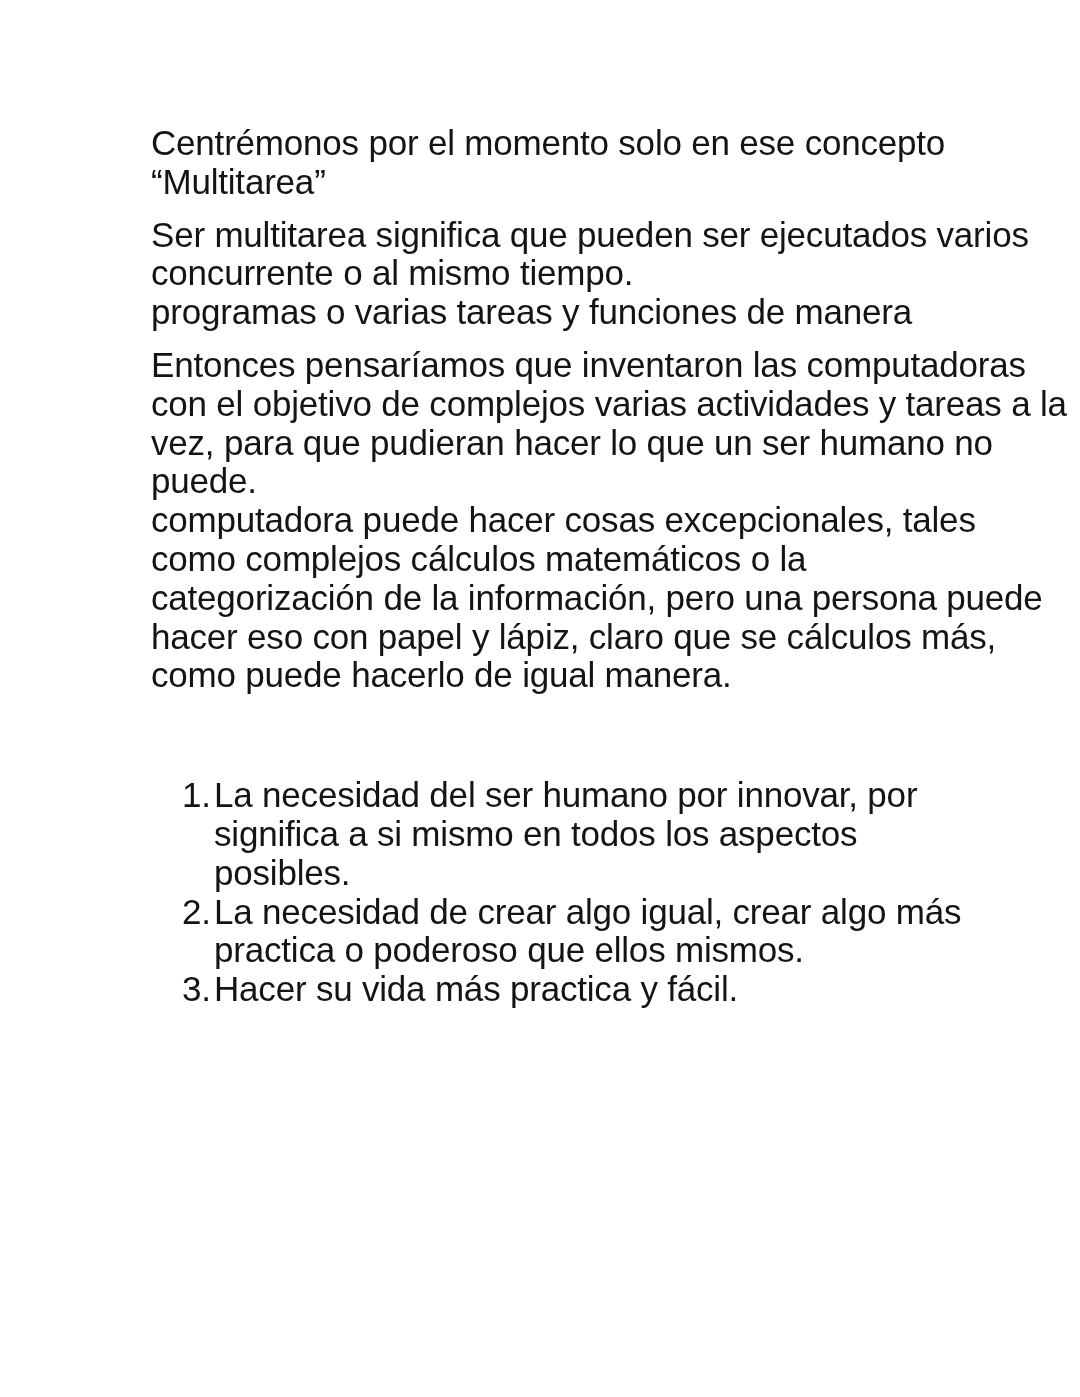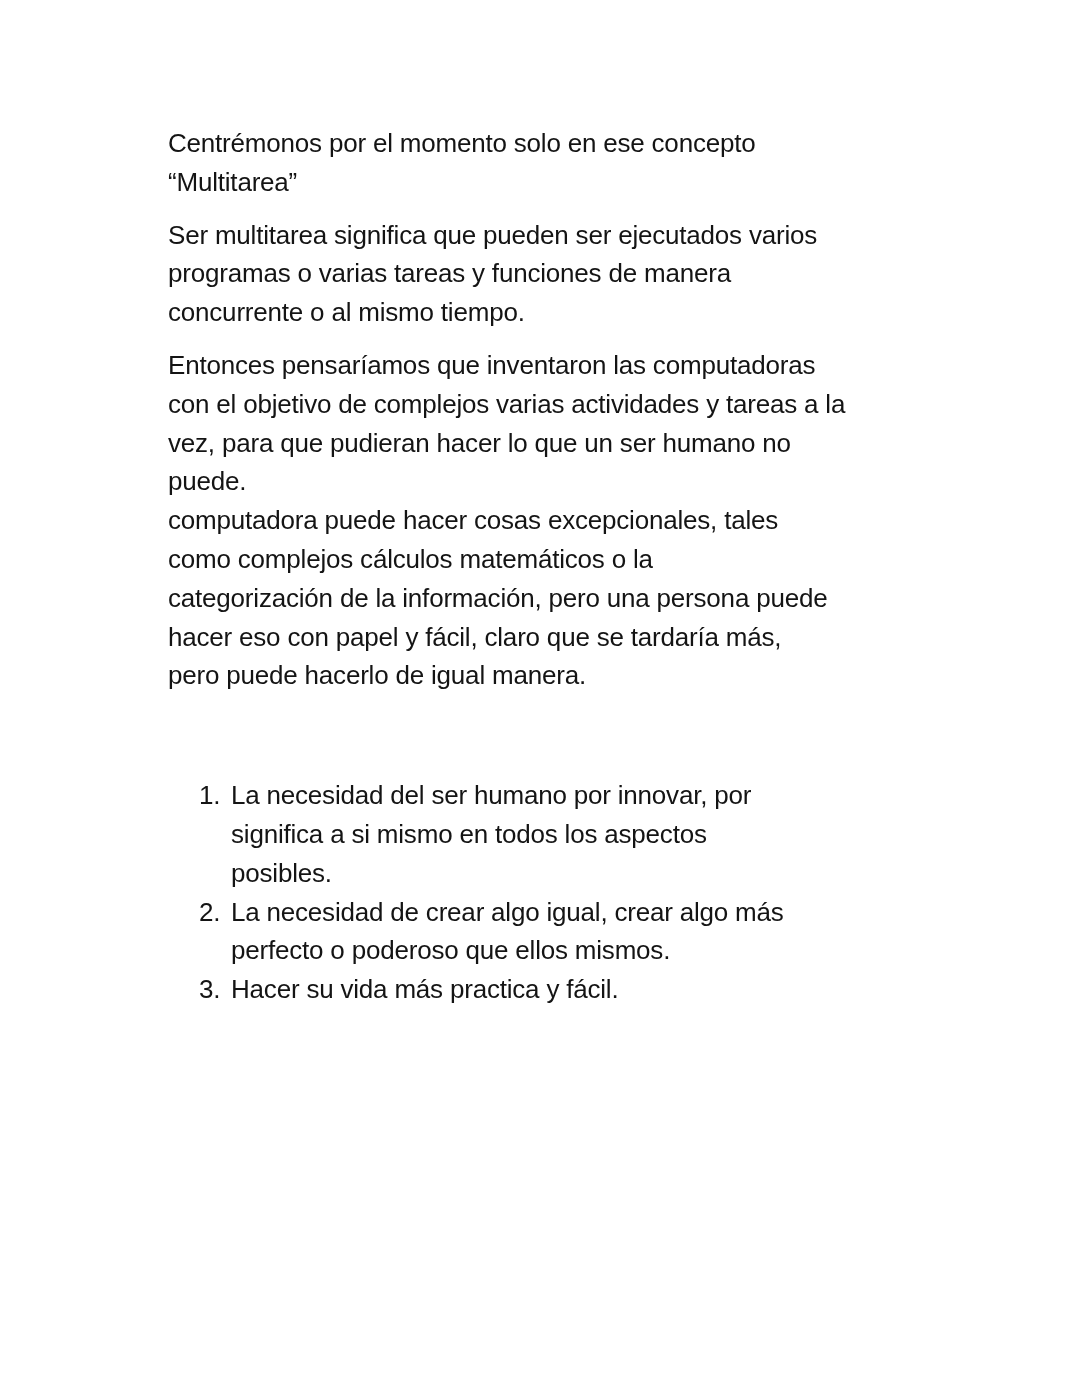--- a/index.html
+++ b/index.html
@@ -10,24 +10,24 @@
     body {
       width: 1080px;
       height: 1397px;
       position: relative;
       overflow: hidden;
       font-family: "Liberation Sans", "DejaVu Sans", sans-serif;
       color: #141414;
     }
     .page {
       position: absolute;
-      left: 168px;
+      left: 151px;
       top: 124px;
       width: 800px;
-      font-size: 26px;
+      font-size: 35px;
       line-height: 38.8px;
       letter-spacing: -0.2px;
     }
     .para {
       margin: 0;
       padding: 0;
     }
     .line { display: block; white-space: nowrap; }
     .gap-sm { height: 14px; }
     .gap-lg { height: 67px; }
@@ -53,52 +53,52 @@
 
   <p class="para">
     <span class="line">Centrémonos por el momento solo en ese concepto</span>
     <span class="line">“Multitarea”</span>
   </p>
 
   <div class="gap-sm"></div>
 
   <p class="para">
     <span class="line">Ser multitarea significa que pueden ser ejecutados varios</span>
+    <span class="line">concurrente o al mismo tiempo.</span>
     <span class="line">programas o varias tareas y funciones de manera</span>
-    <span class="line">concurrente o al mismo tiempo.</span>
   </p>
 
   <div class="gap-sm"></div>
 
   <p class="para">
     <span class="line">Entonces pensaríamos que inventaron las computadoras</span>
     <span class="line">con el objetivo de complejos varias actividades y tareas a la</span>
     <span class="line">vez, para que pudieran hacer lo que un ser humano no</span>
     <span class="line">puede.</span>
     <span class="line">computadora puede hacer cosas excepcionales, tales</span>
     <span class="line">como complejos cálculos matemáticos o la</span>
     <span class="line">categorización de la información, pero una persona puede</span>
-    <span class="line">hacer eso con papel y fácil, claro que se tardaría más,</span>
-    <span class="line">pero puede hacerlo de igual manera.</span>
+    <span class="line">hacer eso con papel y lápiz, claro que se cálculos más,</span>
+    <span class="line">como puede hacerlo de igual manera.</span>
   </p>
 
   <div class="gap-lg"></div>
 
 
   <ol class="list">
     <li class="list-item">
       <span class="list-num">1.</span>
       <span class="line">La necesidad del ser humano por innovar, por</span>
       <span class="line">significa a si mismo en todos los aspectos</span>
       <span class="line">posibles.</span>
     </li>
     <li class="list-item">
       <span class="list-num">2.</span>
       <span class="line">La necesidad de crear algo igual, crear algo más</span>
-      <span class="line">perfecto o poderoso que ellos mismos.</span>
+      <span class="line">practica o poderoso que ellos mismos.</span>
     </li>
     <li class="list-item">
       <span class="list-num">3.</span>
       <span class="line">Hacer su vida más practica y fácil.</span>
     </li>
   </ol>
 
   <div class="gap-lg"></div>
 
 

